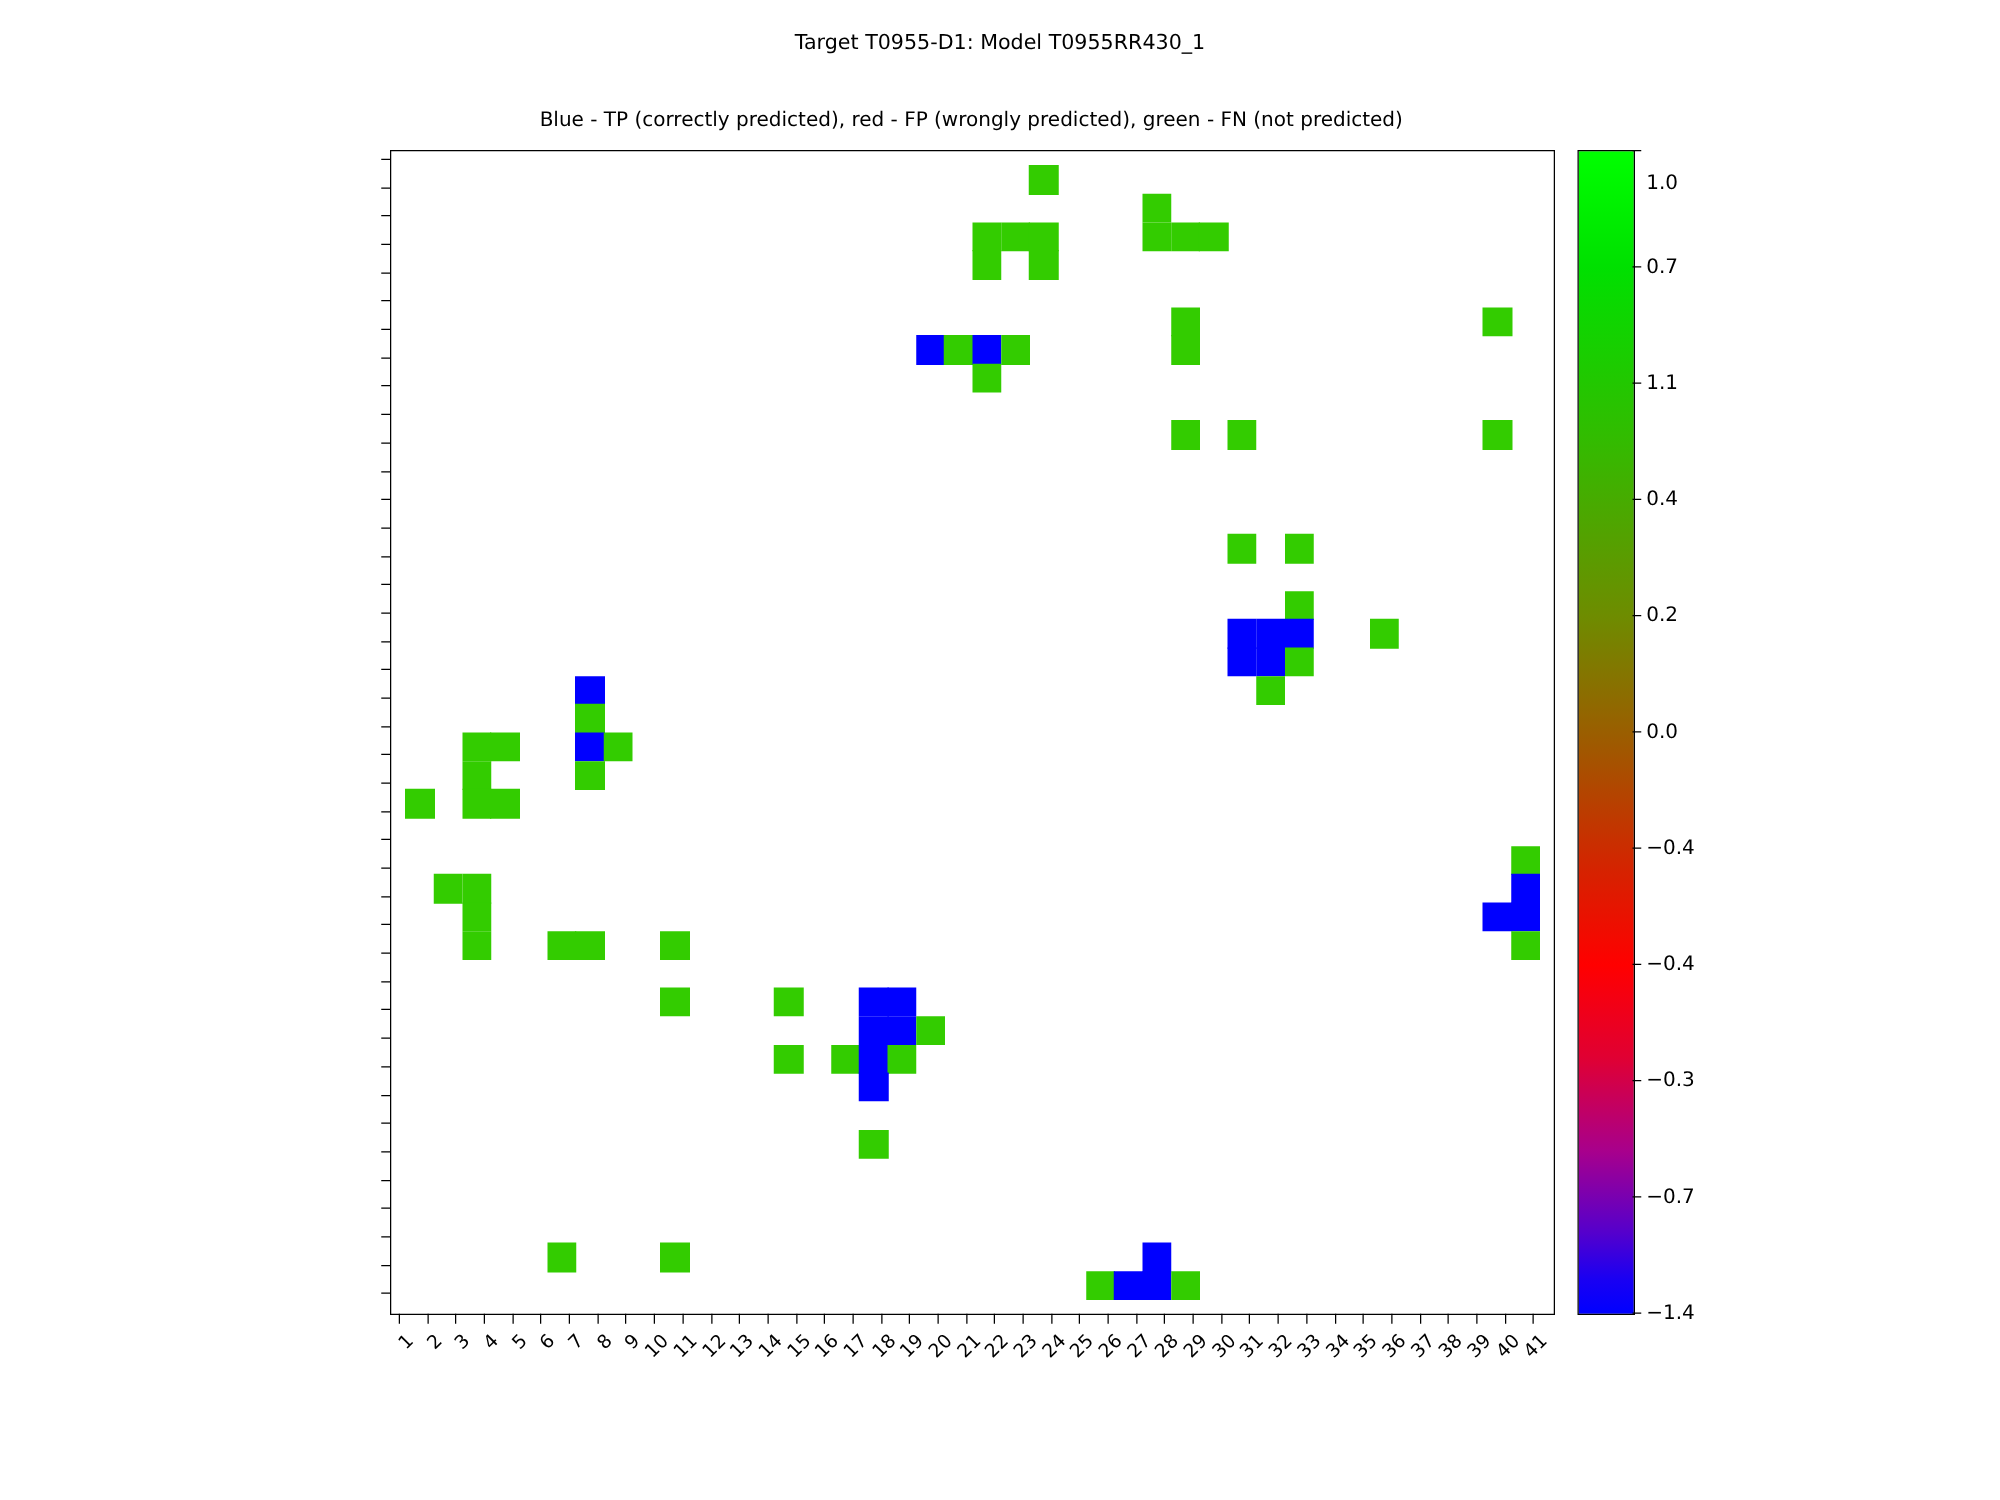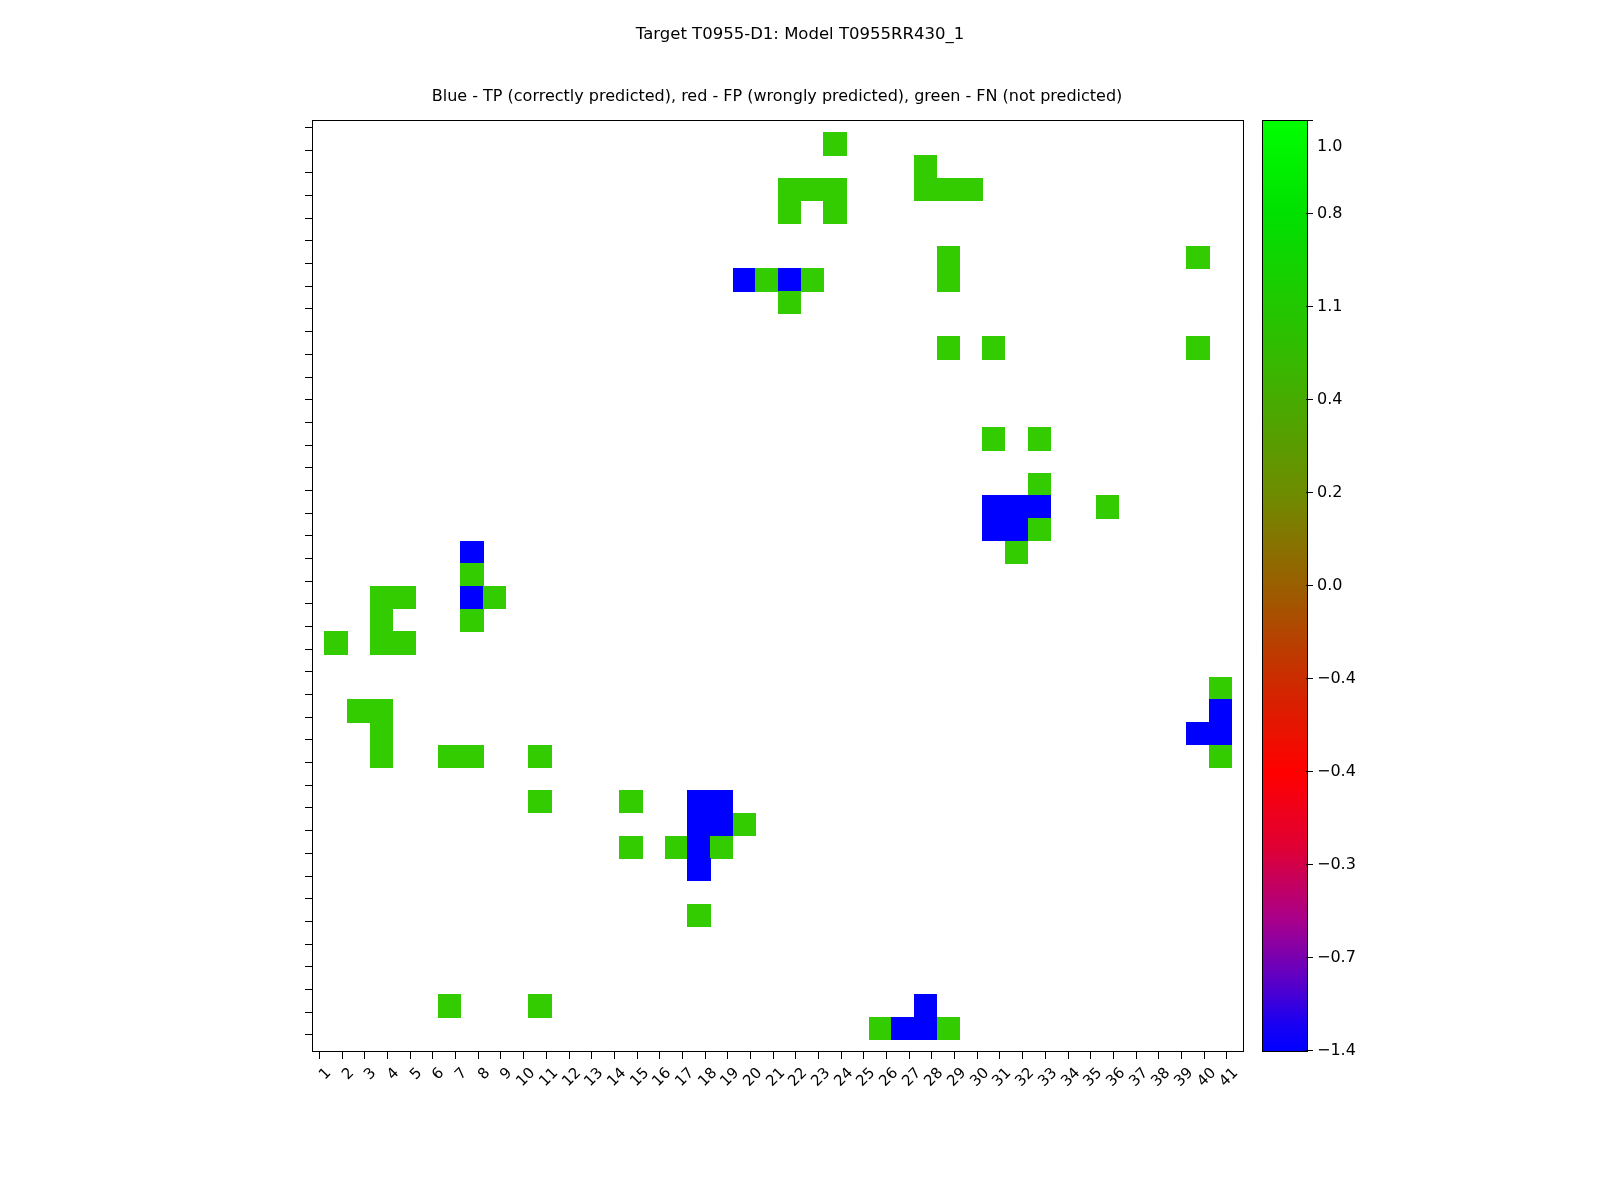--- a/index.html
+++ b/index.html
@@ -362,21 +362,21 @@
     <div class="xtick-label" style="left: 851.634px; width: 44px;">40</div>
     <div class="xtick-mark" style="left: 914.317px;"></div>
     <div class="xtick-label" style="left: 874.317px; width: 44px;">41</div>
   </div>
 
 <div id="colorbar"></div>
 
 <div class="cbtick-mark" style="top: 120px;"></div>
 <div class="cbtick-label" style="top: 112px; margin-top: 26px;">1.0</div>
 <div class="cbtick-mark" style="top: 213px;"></div>
-<div class="cbtick-label" style="top: 205px;">0.8</div>
+<div class="cbtick-label" style="top: 205px;">0.7</div>
 <div class="cbtick-mark" style="top: 306px;"></div>
 <div class="cbtick-label" style="top: 298px;">1.1</div>
 <div class="cbtick-mark" style="top: 399px;"></div>
 <div class="cbtick-label" style="top: 391px;">0.4</div>
 <div class="cbtick-mark" style="top: 492px;"></div>
 <div class="cbtick-label" style="top: 484px;">0.2</div>
 <div class="cbtick-mark" style="top: 585px;"></div>
 <div class="cbtick-label" style="top: 577px;">0.0</div>
 <div class="cbtick-mark" style="top: 678px;"></div>
 <div class="cbtick-label" style="top: 670px;">−0.4</div>

